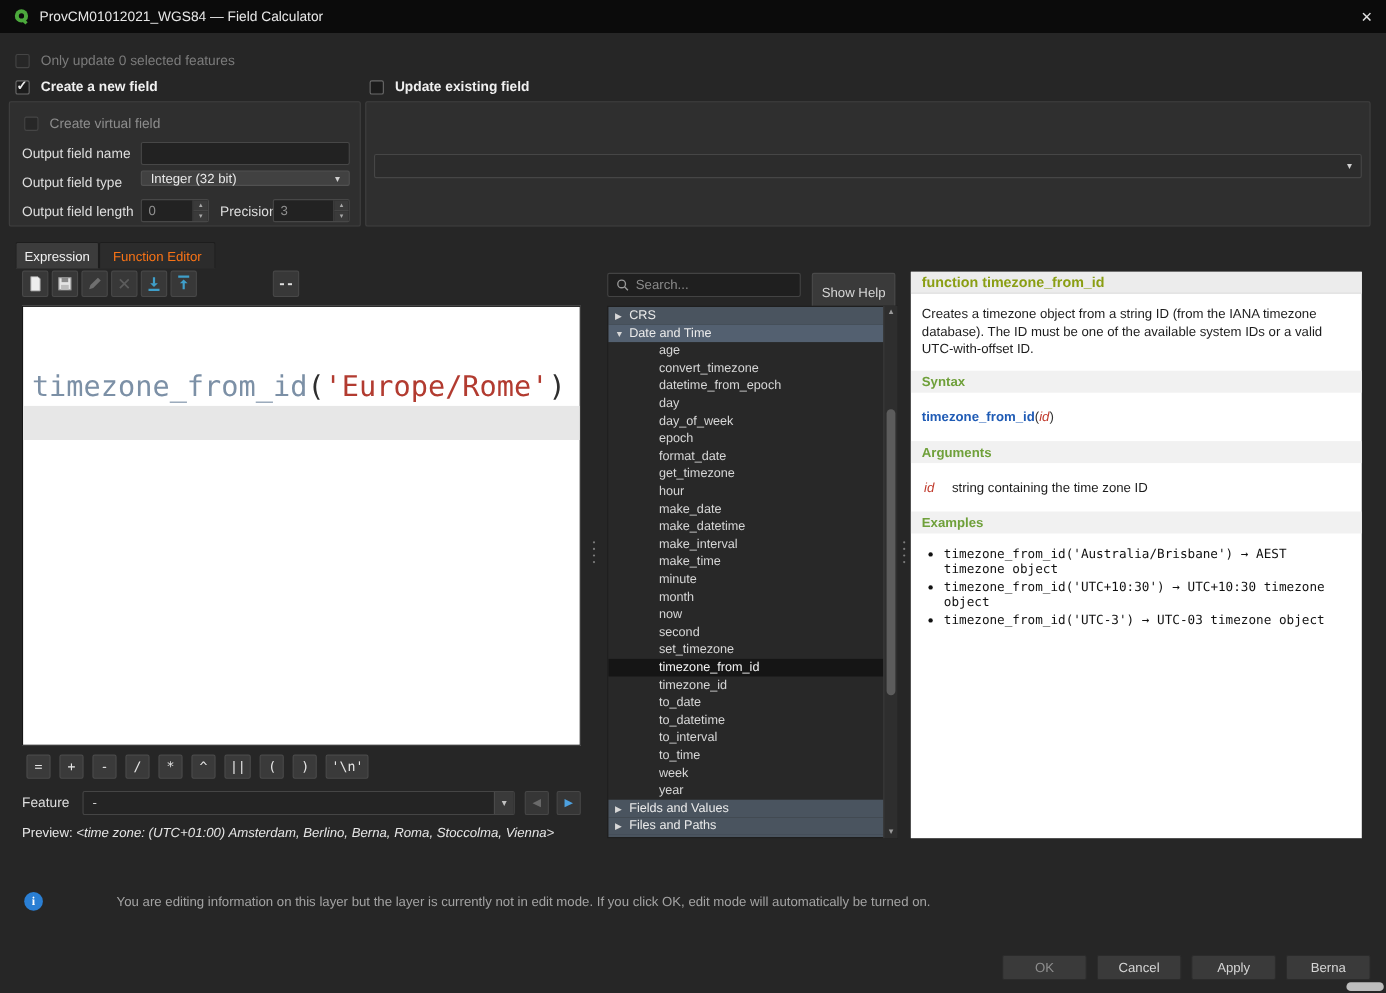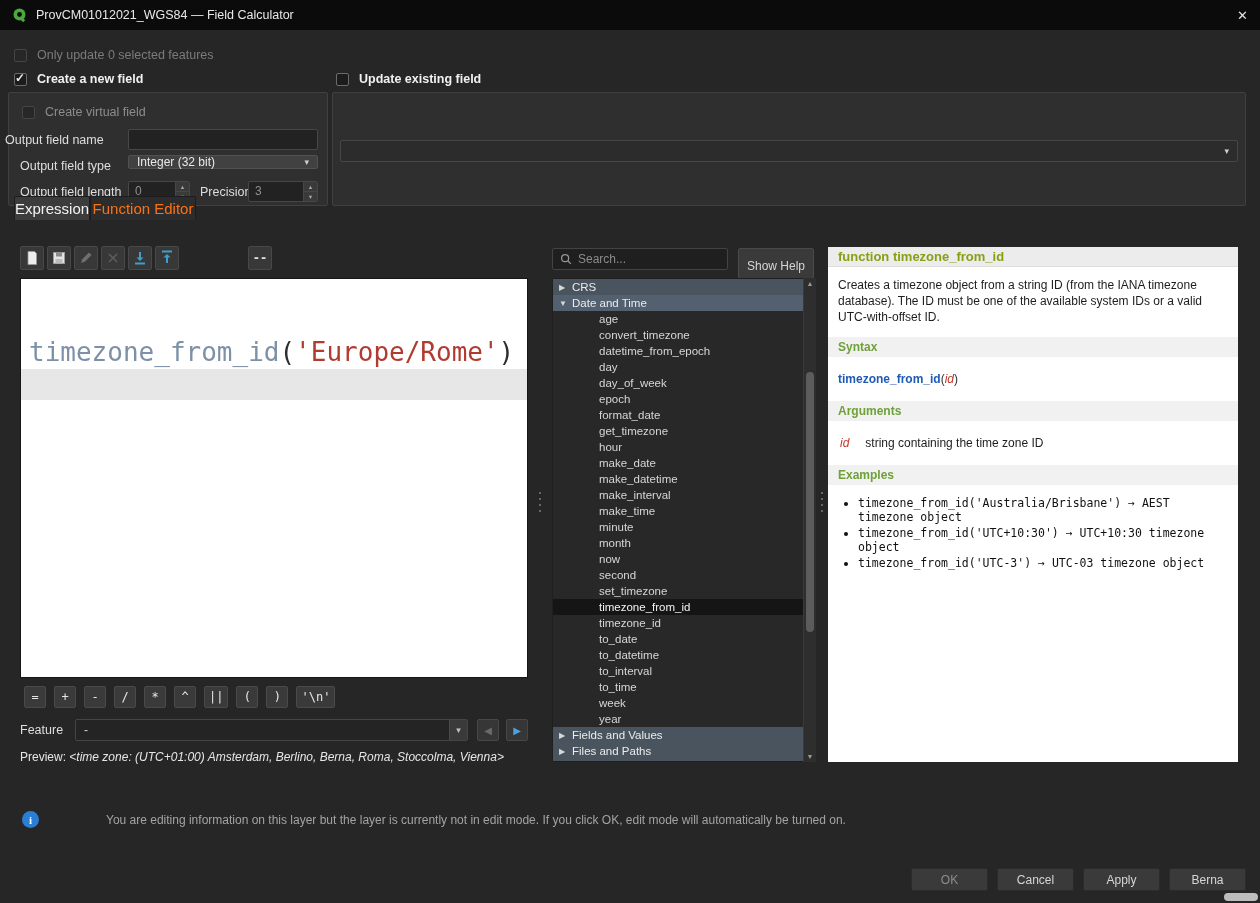--- a/index.html
+++ b/index.html
@@ -20,42 +20,42 @@
   #chk-only{left:14px;top:48px;color:#7b7b7b}
   #chk-create{left:14px;top:72px;font-weight:bold;color:#f0f0f0}
   #chk-update{left:336px;top:72px;font-weight:bold;color:#f0f0f0}
   #chk-virtual{left:22px;top:105px;color:#8d8d8d}
 
   
   .groupbox{position:absolute;background:#2f2f2f;border:1px solid #404040;border-radius:2px}
   #grp-left{left:8px;top:92px;width:320px;height:114px}
   #grp-right{left:332px;top:92px;width:914px;height:114px}
   .fld-label{position:absolute;font-size:12.5px;color:#dedede;white-space:nowrap}
-  #lbl-name{left:5px;top:133px}
+  #lbl-name{left:20px;top:133px}
   #lbl-type{left:20px;top:159px}
   #lbl-length{left:20px;top:185px}
   #lbl-precision{left:200px;top:185px}
   .text-input{position:absolute;background:#222;border:1px solid #474747;border-radius:2px;color:#ddd;font-size:12px;padding:0 6px;outline:none}
   #inp-name{left:128px;top:129px;width:190px;height:21px}
   .combo{position:absolute;background:#414141;border:1px solid #515151;border-radius:2px;display:flex;align-items:center;font-size:12px;color:#e8e8e8;padding:0 8px}
   #combo-type{left:128px;top:155px;width:190px;height:14px}
   .combo .arrow{margin-left:auto;font-size:9px;color:#cfcfcf}
   .combo .arrow::before{content:"▾"}
   #combo-existing{left:340px;top:140px;width:898px;height:22px;background:#2c2c2c;border:1px solid #464646;color:#9a9a9a}
   .spin{position:absolute;background:#222;border:1px solid #474747;border-radius:2px;display:flex;overflow:hidden}
   #spin-length{left:128px;top:181px;width:62px;height:21px}
   #spin-prec{left:248px;top:181px;width:70px;height:21px}
   .spin .val{flex:1;font-size:12px;color:#8f8f8f;padding:2px 6px}
   .spin .btns{width:14px;border-left:1px solid #474747;display:flex;flex-direction:column}
   .spin .btns span{flex:1;display:flex;align-items:center;justify-content:center;background:#3a3a3a;color:#a8a8a8;font-size:5.5px}
   .spin .btns span:first-child{border-bottom:1px solid #474747}
   .up::before{content:"▲"} .down::before{content:"▼"}
 
   
-  .tab{position:absolute;top:196px;height:24px;display:flex;align-items:center;justify-content:center;font-size:15px;border:1px solid #1d1d1d;border-bottom:none;border-radius:2px 2px 0 0}
+  .tab{position:absolute;top:220px;height:24px;display:flex;align-items:center;justify-content:center;font-size:12px;border:1px solid #1d1d1d;border-bottom:none;border-radius:2px 2px 0 0}
   #tab-expression{left:14px;width:76px;background:#3c3c3c;color:#f2f2f2}
   #tab-funced{left:90px;width:106px;background:#2c2c2c;color:#f97316}
 
   
   .toolbar{position:absolute;left:20px;top:246px;height:24px;display:flex;gap:3px}
   .tb-btn{width:24px;height:24px;background:#383838;border:1px solid #484848;border-radius:2px;display:flex;align-items:center;justify-content:center}
   .tb-btn.comment{margin-left:66px;font-size:12px;color:#e0e0e0;font-weight:bold;font-family:"DejaVu Sans Mono",monospace}
 
   
   .editor{position:absolute;left:20px;top:278px;width:508px;height:400px;background:#ffffff;border:1px solid #161616}

